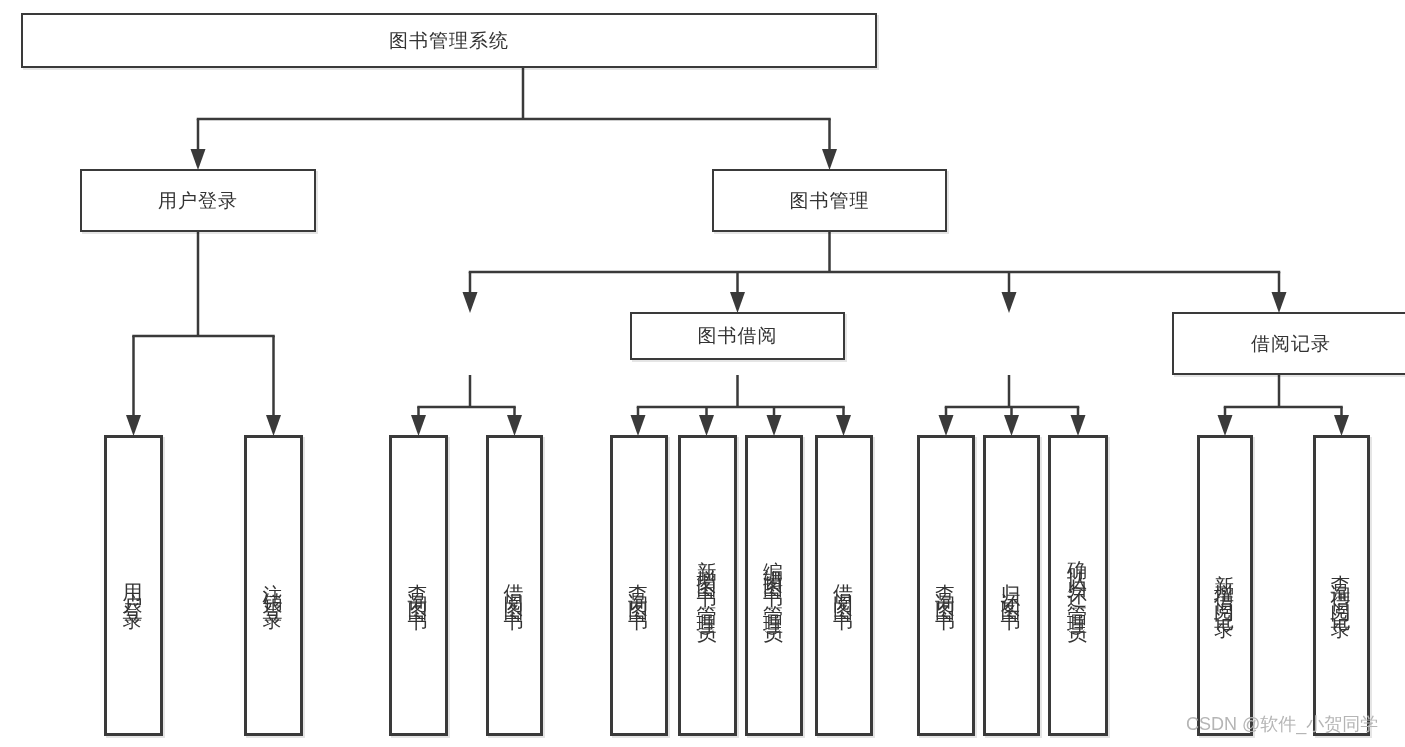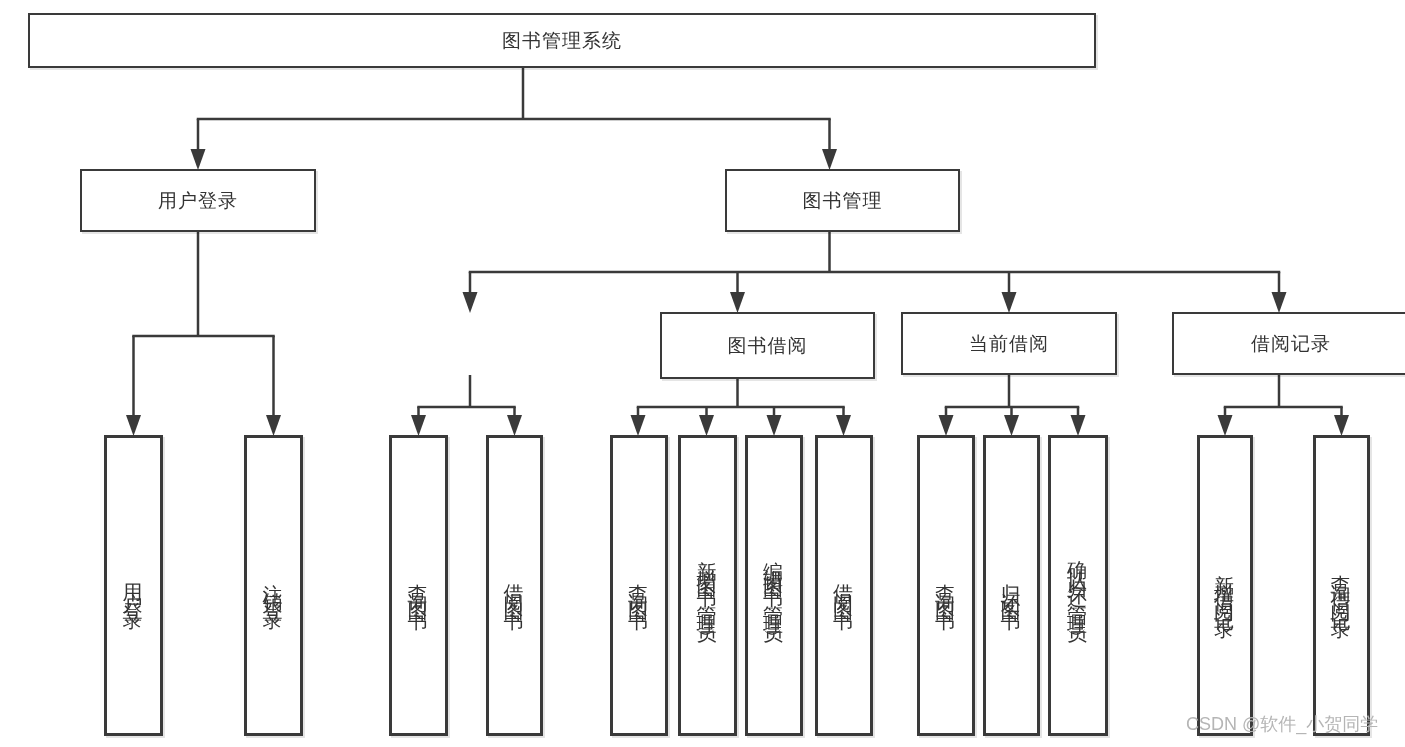--- a/index.html
+++ b/index.html
@@ -137,27 +137,26 @@
     <polygon class="a" points="1070.5,415 1085.5,415 1078,436"></polygon>
 
     <path class="c" d="M1279,375 V407"></path>
     <path class="c" d="M1223.75,407 H1342.75"></path>
     <path class="c" d="M1225,407 V419"></path>
     <polygon class="a" points="1217.5,415 1232.5,415 1225,436"></polygon>
     <path class="c" d="M1341.5,407 V419"></path>
     <polygon class="a" points="1334,415 1349,415 1341.5,436"></polygon>
   </svg>
 
-  <div class="node" style="left:28px; top:13px; width:1068px; height:55px;">图书管理系统</div>
+  <div class="node" style="left:21px; top:13px; width:856px; height:55px;">图书管理系统</div>
 
   <div class="node" style="left:80px; top:169px; width:236px; height:63px;">用户登录</div>
-  <div class="node" style="left:712px; top:169px; width:235px; height:63px;margin-left:13px;">图书管理</div>
-
-  <div class="node" style="left:660px; top:312px; width:215px; height:67px;">图书借阅</div>
-  <div class="node" style="left:901px; top:312px; width:216px; height:63px;">当前借阅</div>
+  <div class="node" style="left:712px; top:169px; width:235px; height:63px;">图书管理</div>
+
+  <div class="node" style="left:630px; top:312px; width:215px; height:48px;">图书借阅</div>
   <div class="node" style="left:1172px; top:312px; width:238px; height:63px;">借阅记录</div>
 
   <div class="leaf" style="left:104px; top:435px; width:59px; height:301px;">
     <span class="vtext">用户登录</span>
   </div>
   <div class="leaf" style="left:244px; top:435px; width:59px; height:301px;">
     <span class="vtext">注销登录</span>
   </div>
 
   <div class="leaf" style="left:389px; top:435px; width:59px; height:301px;">

